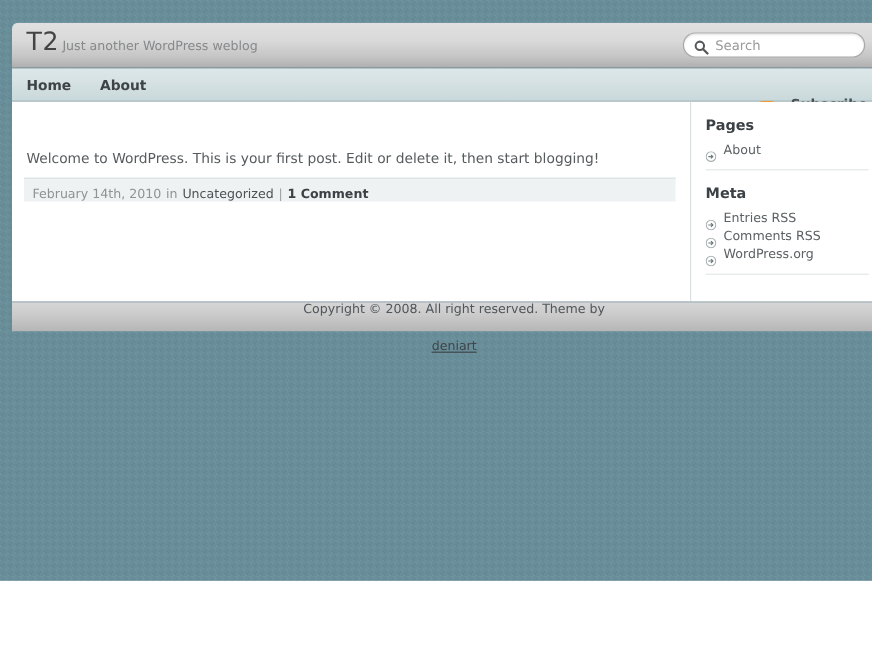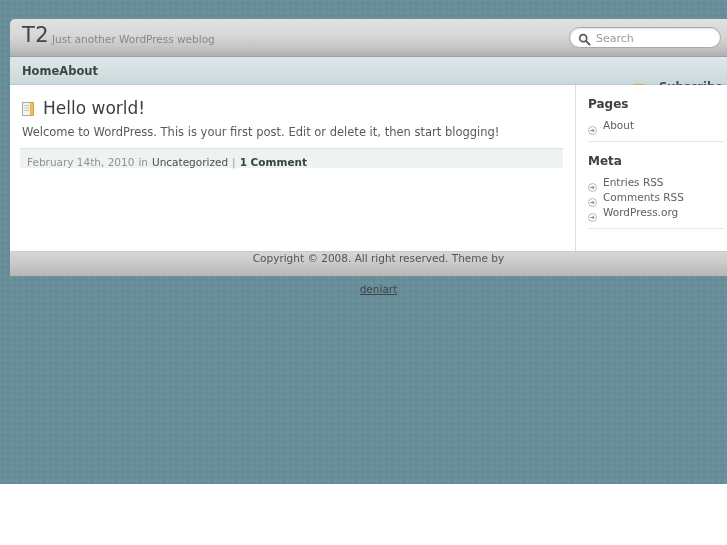--- a/index.html
+++ b/index.html
@@ -102,20 +102,21 @@
     background: linear-gradient(to bottom, #dde7e9 0%, #d3e0e2 55%, #c9d8da 100%);
     border-bottom: 1px solid #bac8ca;
   }
   .nav-links {
     position: absolute;
     left: 12px;
     top: 0;
     height: 27px;
     display: flex;
     align-items: center;
+    gap: 24px;
   }
   .nav-link {
     font-size: 11.5px;
     font-weight: bold;
     color: #3e4446;
     text-decoration: none;
     cursor: pointer;
   }
   .subscribe {
     position: absolute;
@@ -307,32 +308,20 @@
           <path d="M2 2.6 A7.4 7.4 0 0 1 9.4 10" fill="none" stroke="#ffffff" stroke-width="1.4"></path>
         </svg>
       </span>
       <span class="subscribe-label">Subscribe</span>
     </div>
   </div>
 
   <div class="body-area">
 
     <div class="content">
-      <div class="post-title-row">
-        <span class="post-icon">
-          <svg viewBox="0 0 13 14" width="13" height="14">
-            <rect x="0.5" y="0.5" width="11" height="13" fill="#f4f4f2" stroke="#a9aaa6" stroke-width="1"></rect>
-            <rect x="8.5" y="0.5" width="3" height="13" fill="#f3c14a" stroke="#cfa038" stroke-width="0.7"></rect>
-            <line x1="2.3" y1="3.6" x2="7.3" y2="3.6" stroke="#b9bab6" stroke-width="0.9"></line>
-            <line x1="2.3" y1="6.1" x2="7.3" y2="6.1" stroke="#b9bab6" stroke-width="0.9"></line>
-            <line x1="2.3" y1="8.6" x2="7.3" y2="8.6" stroke="#b9bab6" stroke-width="0.9"></line>
-          </svg>
-        </span>
-        <a class="post-title">Hello world!</a>
-      </div>
 
       <div class="post-excerpt">Welcome to WordPress. This is your first post. Edit or delete it, then start blogging!</div>
 
       <div class="post-meta">
         <span class="meta-date">February 14th, 2010</span>
         <span class="meta-in">in</span>
         <a class="meta-cat">Uncategorized</a>
         <span class="meta-sep">|</span>
         <a class="meta-comments">1 Comment</a>
       </div>

